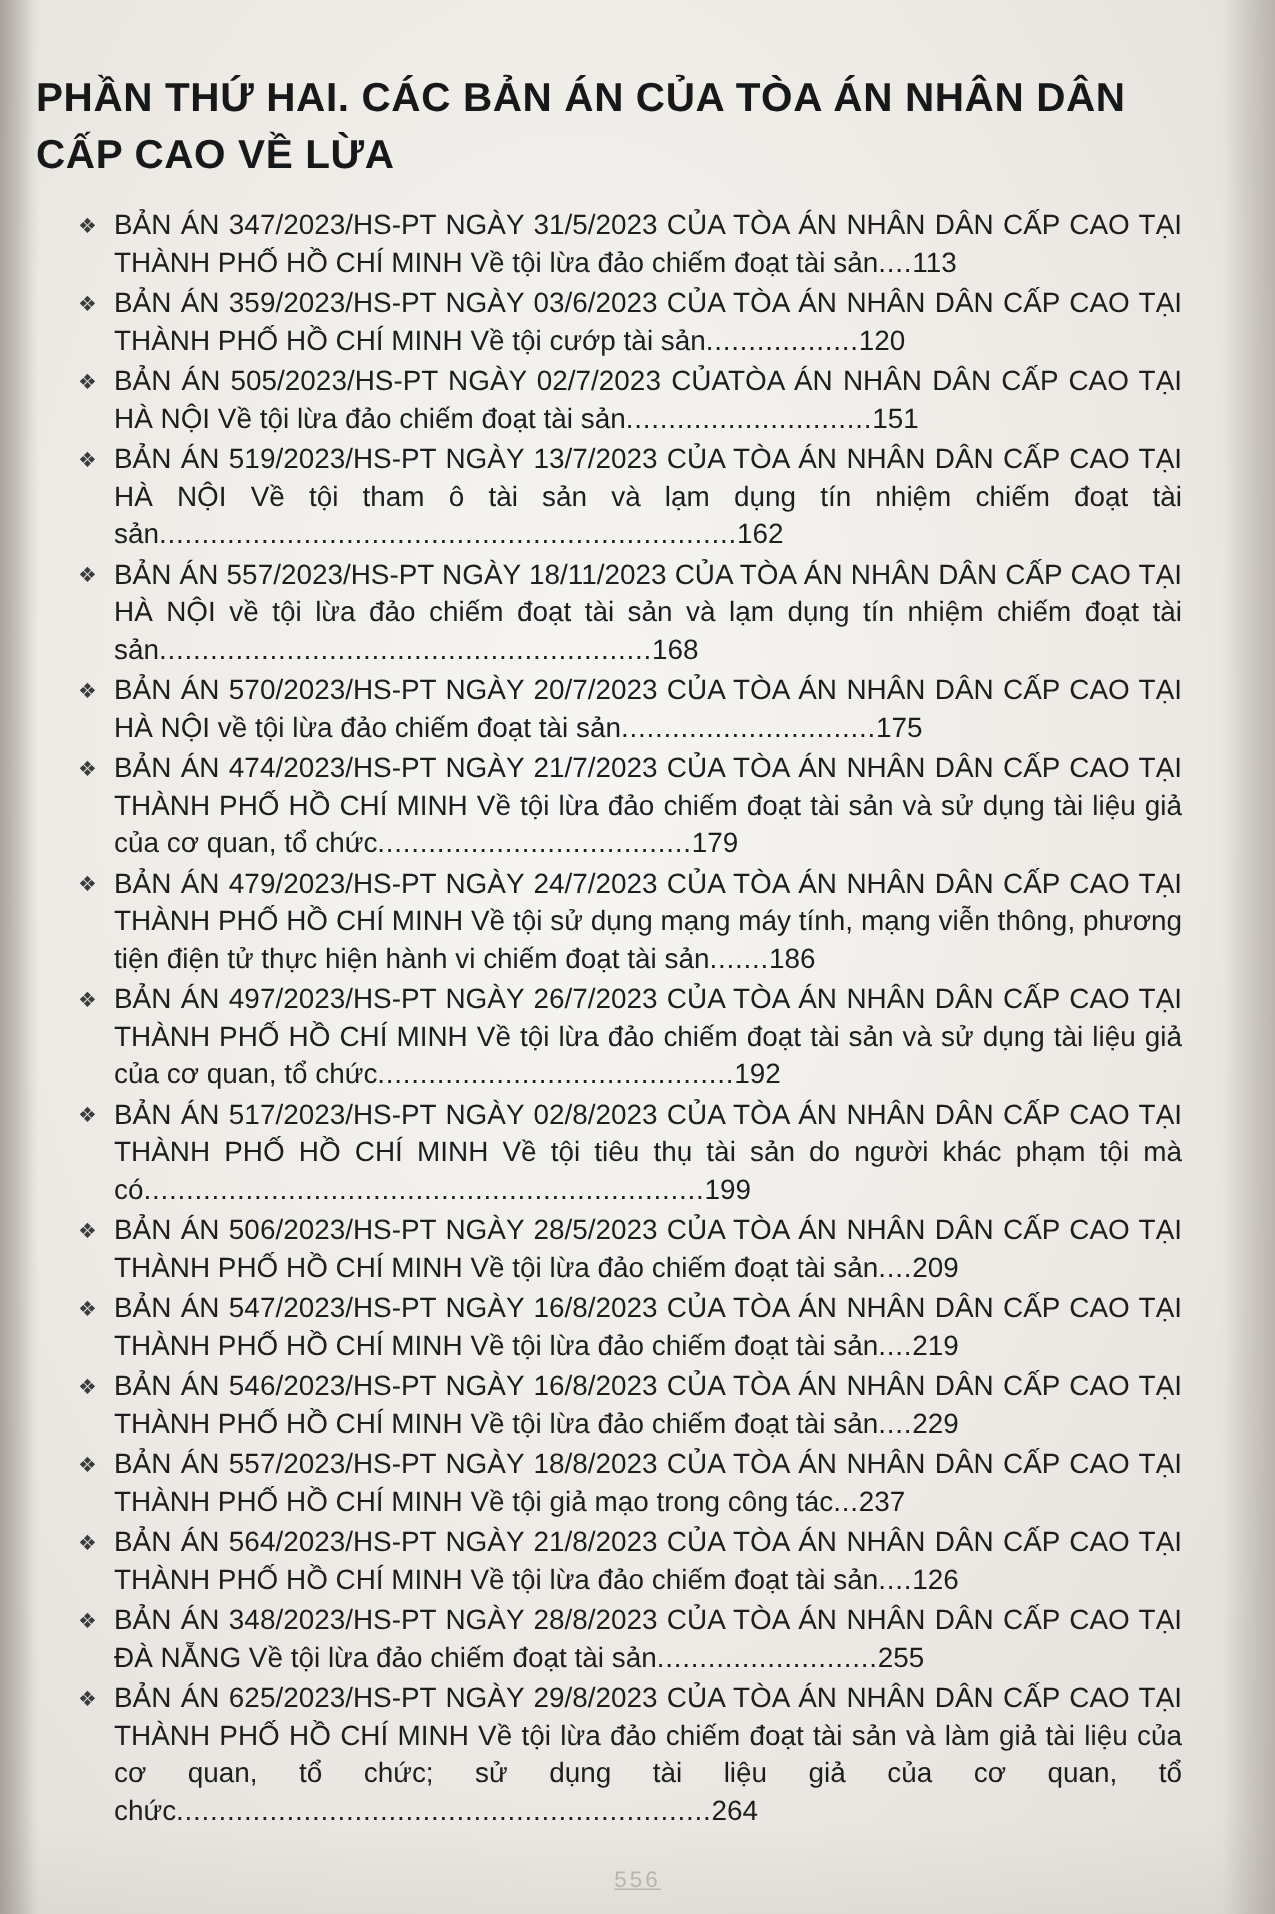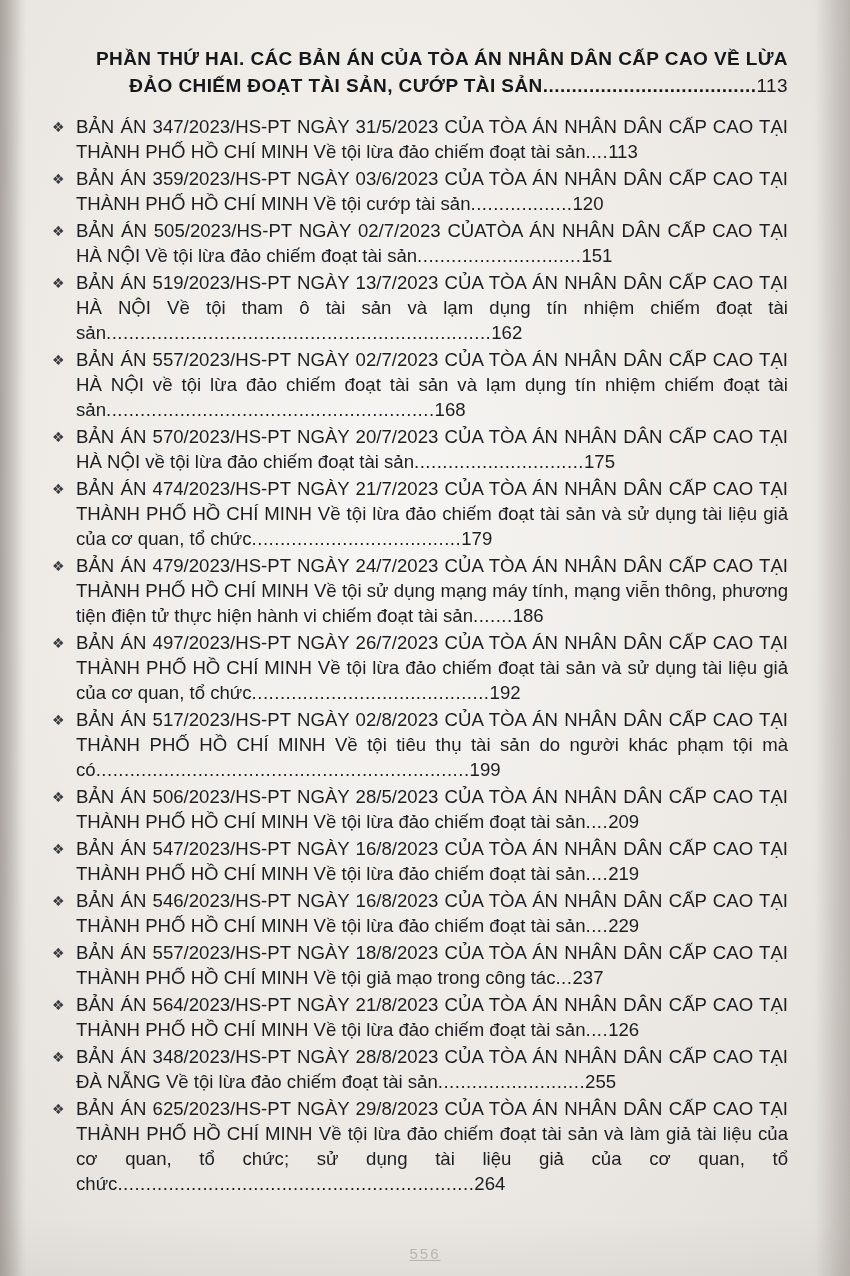--- a/index.html
+++ b/index.html
@@ -29,29 +29,28 @@
     inset: 0;
     background: radial-gradient(ellipse at 45% 40%, rgba(255,255,255,0.55) 0%, rgba(240,237,232,0.15) 55%, rgba(205,200,195,0.35) 100%);
     pointer-events: none;
   }
   .content {
     position: relative;
     padding: 46px 62px 0 24px;
     box-sizing: border-box;
   }
   .part-title {
-    font-size: 19px;
+    font-size: 27px;
     font-weight: bold;
     color: #16181a;
     letter-spacing: 0.4px;
     line-height: 1.42;
     margin: 0 0 14px 0;
     padding-left: 0;
     text-transform: uppercase;
-    text-align: right;
   }
   .part-title .l2 {
     display: block;
     padding-left: 22px;
   }
   .entries {
     margin: 0;
     padding: 0;
     list-style: none;
   }
@@ -118,23 +117,20 @@
 <body>
 
 <div class="page">
   <div class="paper-tone"></div>
   <div class="smudge-left"></div>
   <div class="smudge-right"></div>
 
   <div class="content">
     <h1 class="part-title">
       <span>PHẦN THỨ HAI. CÁC BẢN ÁN CỦA TÒA ÁN NHÂN DÂN CẤP CAO VỀ LỪA</span>
-      <span class="l2">
-        <span>ĐẢO CHIẾM ĐOẠT TÀI SẢN, CƯỚP TÀI SẢN</span><span class="dots">.....................................</span><span class="pageno">113</span>
-      </span>
     </h1>
 
     <ul class="entries">
       <li class="entry">
         <span class="bullet">❖</span>
         <span class="entry-text">BẢN ÁN 347/2023/HS-PT NGÀY 31/5/2023 CỦA TÒA ÁN NHÂN DÂN CẤP CAO TẠI THÀNH PHỐ HỒ CHÍ MINH Về tội lừa đảo chiếm đoạt tài sản</span><span class="dots">....</span><span class="pageno">113</span>
       </li>
       <li class="entry">
         <span class="bullet">❖</span>
         <span class="entry-text">BẢN ÁN 359/2023/HS-PT NGÀY 03/6/2023 CỦA TÒA ÁN NHÂN DÂN CẤP CAO TẠI THÀNH PHỐ HỒ CHÍ MINH Về tội cướp tài sản</span><span class="dots">..................</span><span class="pageno">120</span>
@@ -142,21 +138,21 @@
       <li class="entry">
         <span class="bullet">❖</span>
         <span class="entry-text">BẢN ÁN 505/2023/HS-PT NGÀY 02/7/2023 CỦATÒA ÁN NHÂN DÂN CẤP CAO TẠI HÀ NỘI Về tội lừa đảo chiếm đoạt tài sản</span><span class="dots">.............................</span><span class="pageno">151</span>
       </li>
       <li class="entry">
         <span class="bullet">❖</span>
         <span class="entry-text">BẢN ÁN 519/2023/HS-PT NGÀY 13/7/2023 CỦA TÒA ÁN NHÂN DÂN CẤP CAO TẠI HÀ NỘI Về tội tham ô tài sản và lạm dụng tín nhiệm chiếm đoạt tài sản</span><span class="dots">....................................................................</span><span class="pageno">162</span>
       </li>
       <li class="entry">
         <span class="bullet">❖</span>
-        <span class="entry-text">BẢN ÁN 557/2023/HS-PT NGÀY 02/7/2023 CỦA TÒA ÁN NHÂN DÂN CẤP CAO TẠI HÀ NỘI về tội lừa đảo chiếm đoạt tài sản và lạm dụng tín nhiệm chiếm đoạt tài sản</span><span class="dots">..........................................................</span><span class="pageno">168</span>
+        <span class="entry-text">BẢN ÁN 557/2023/HS-PT NGÀY 18/11/2023 CỦA TÒA ÁN NHÂN DÂN CẤP CAO TẠI HÀ NỘI về tội lừa đảo chiếm đoạt tài sản và lạm dụng tín nhiệm chiếm đoạt tài sản</span><span class="dots">..........................................................</span><span class="pageno">168</span>
       </li>
       <li class="entry">
         <span class="bullet">❖</span>
         <span class="entry-text">BẢN ÁN 570/2023/HS-PT NGÀY 20/7/2023 CỦA TÒA ÁN NHÂN DÂN CẤP CAO TẠI HÀ NỘI về tội lừa đảo chiếm đoạt tài sản</span><span class="dots">..............................</span><span class="pageno">175</span>
       </li>
       <li class="entry">
         <span class="bullet">❖</span>
         <span class="entry-text">BẢN ÁN 474/2023/HS-PT NGÀY 21/7/2023 CỦA TÒA ÁN NHÂN DÂN CẤP CAO TẠI THÀNH PHỐ HỒ CHÍ MINH Về tội lừa đảo chiếm đoạt tài sản và sử dụng tài liệu giả của cơ quan, tổ chức</span><span class="dots">.....................................</span><span class="pageno">179</span>
       </li>
       <li class="entry">

